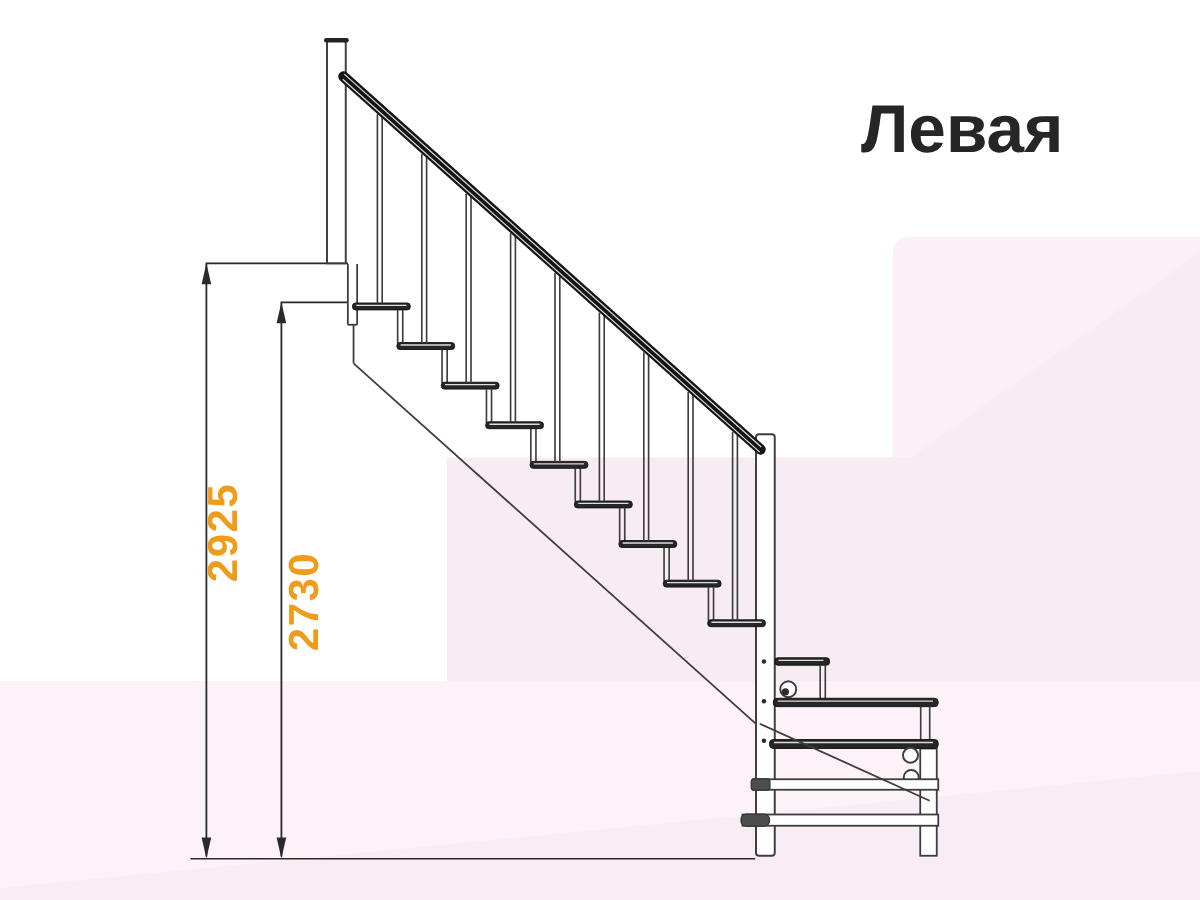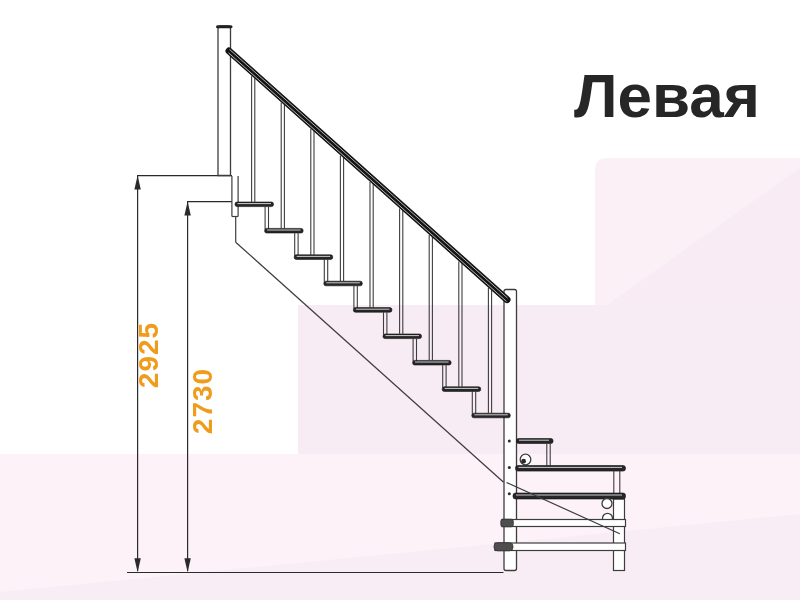--- a/index.html
+++ b/index.html
@@ -12,21 +12,21 @@
     position:absolute;
     transform:translate(-50%,-50%) rotate(-90deg);
     font-size:28px;font-weight:bold;letter-spacing:1px;
     color:var(--dim-color,#ef9c1c);
     white-space:nowrap;
   }
   #dim-label-1{left:149px;top:355px;}
   #dim-label-2{left:203px;top:401px;}
   .drawing-title{
     position:absolute;left:574px;top:60px;
-    font-size:62px;font-weight:bold;
+    font-size:45px;font-weight:bold;
     color:var(--title-color,#262626);
     white-space:nowrap;
   }
 </style>
 </head>
 <body>
 
 <div id="stage" style="--dim-color: #ef9c1c; --title-color: #262626;">
 
   <svg width="800" height="600" viewBox="0 0 800 600">

